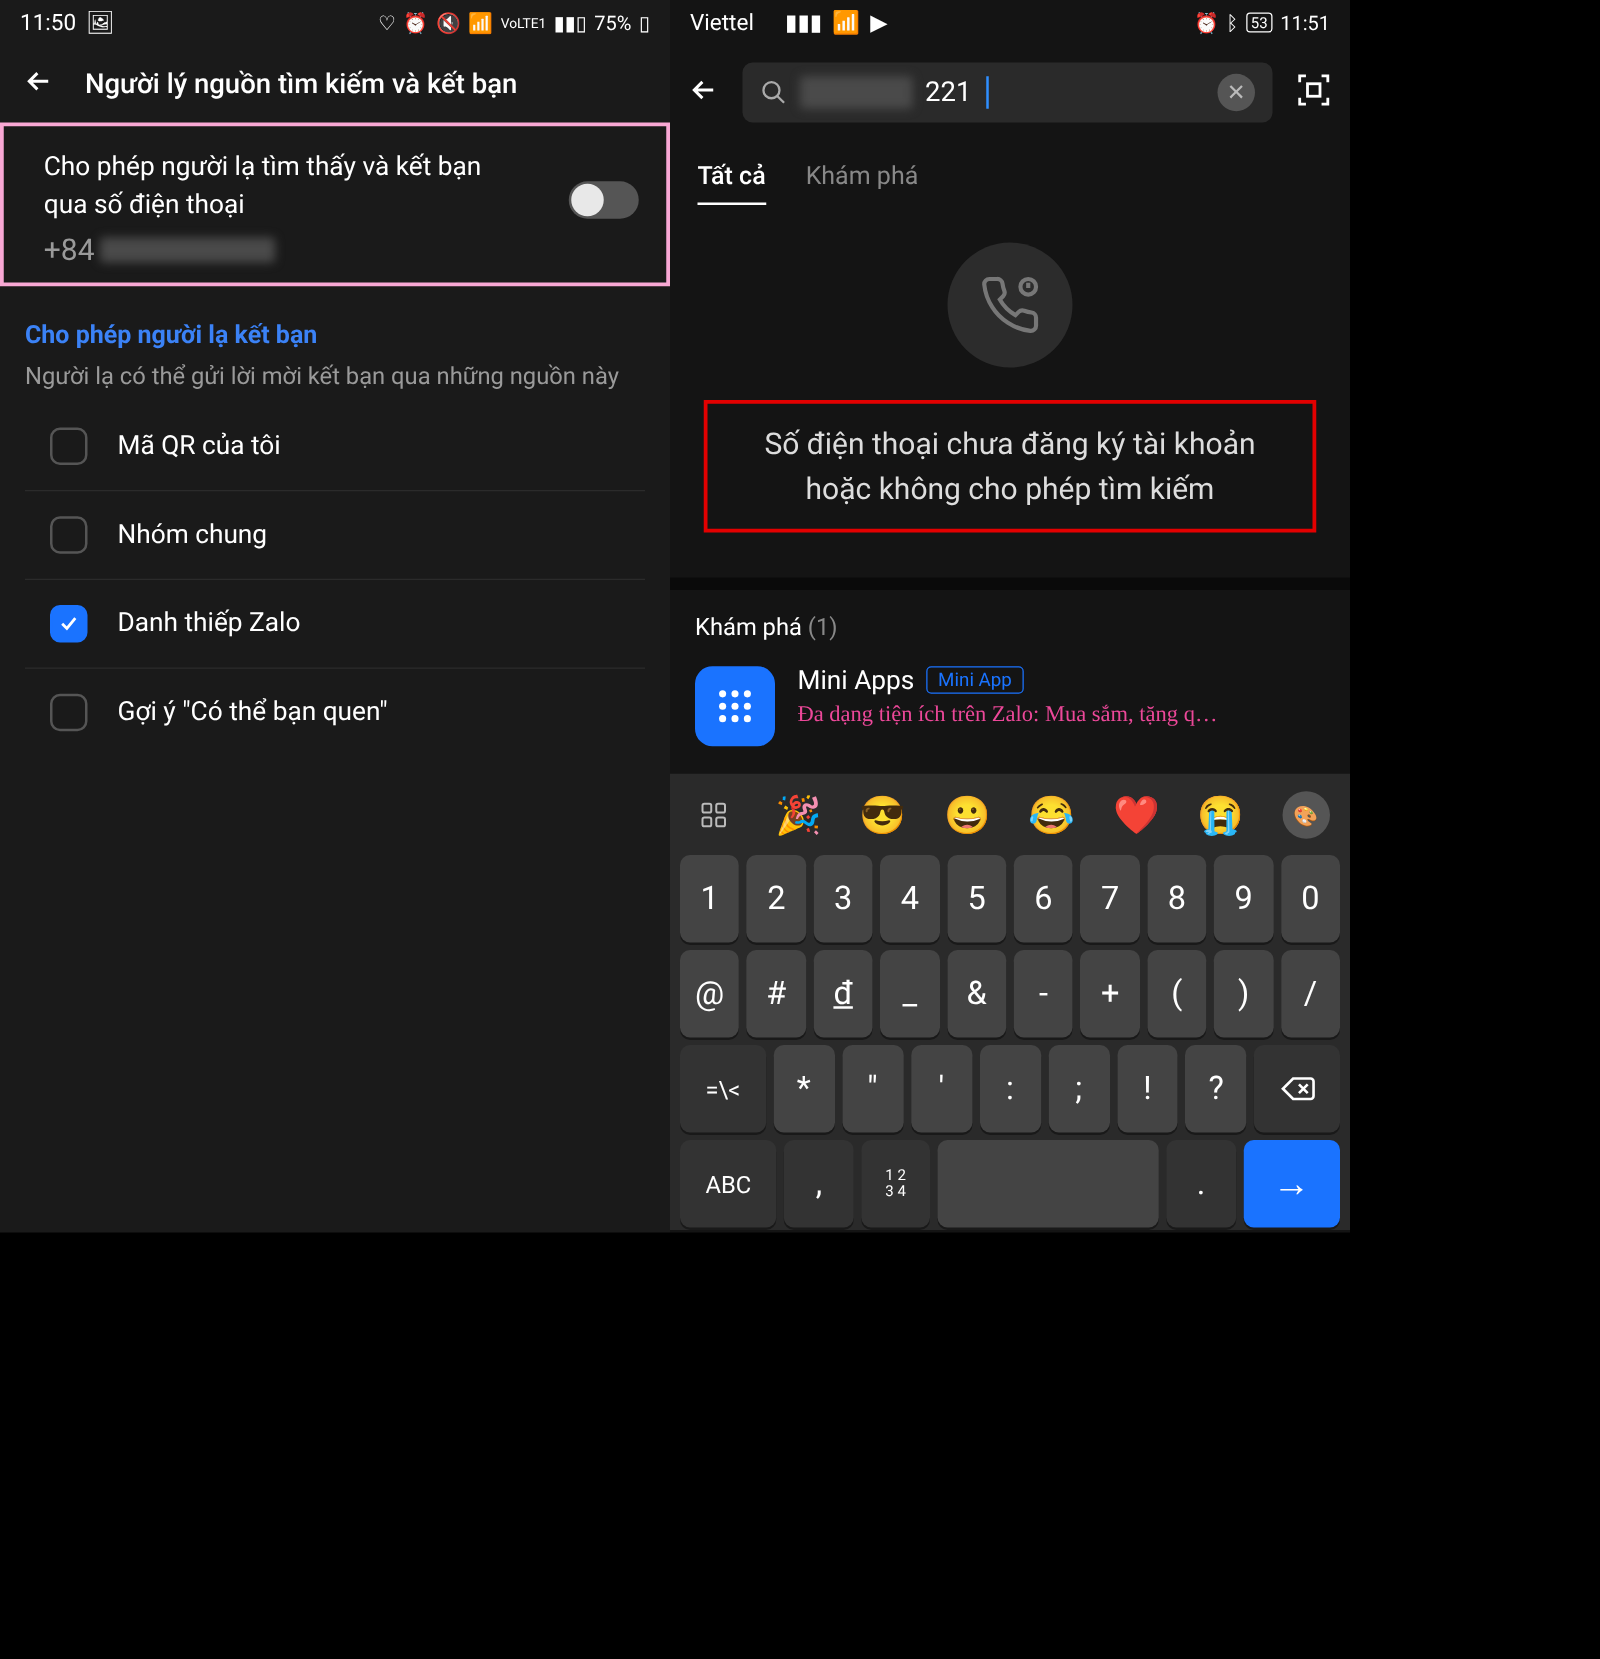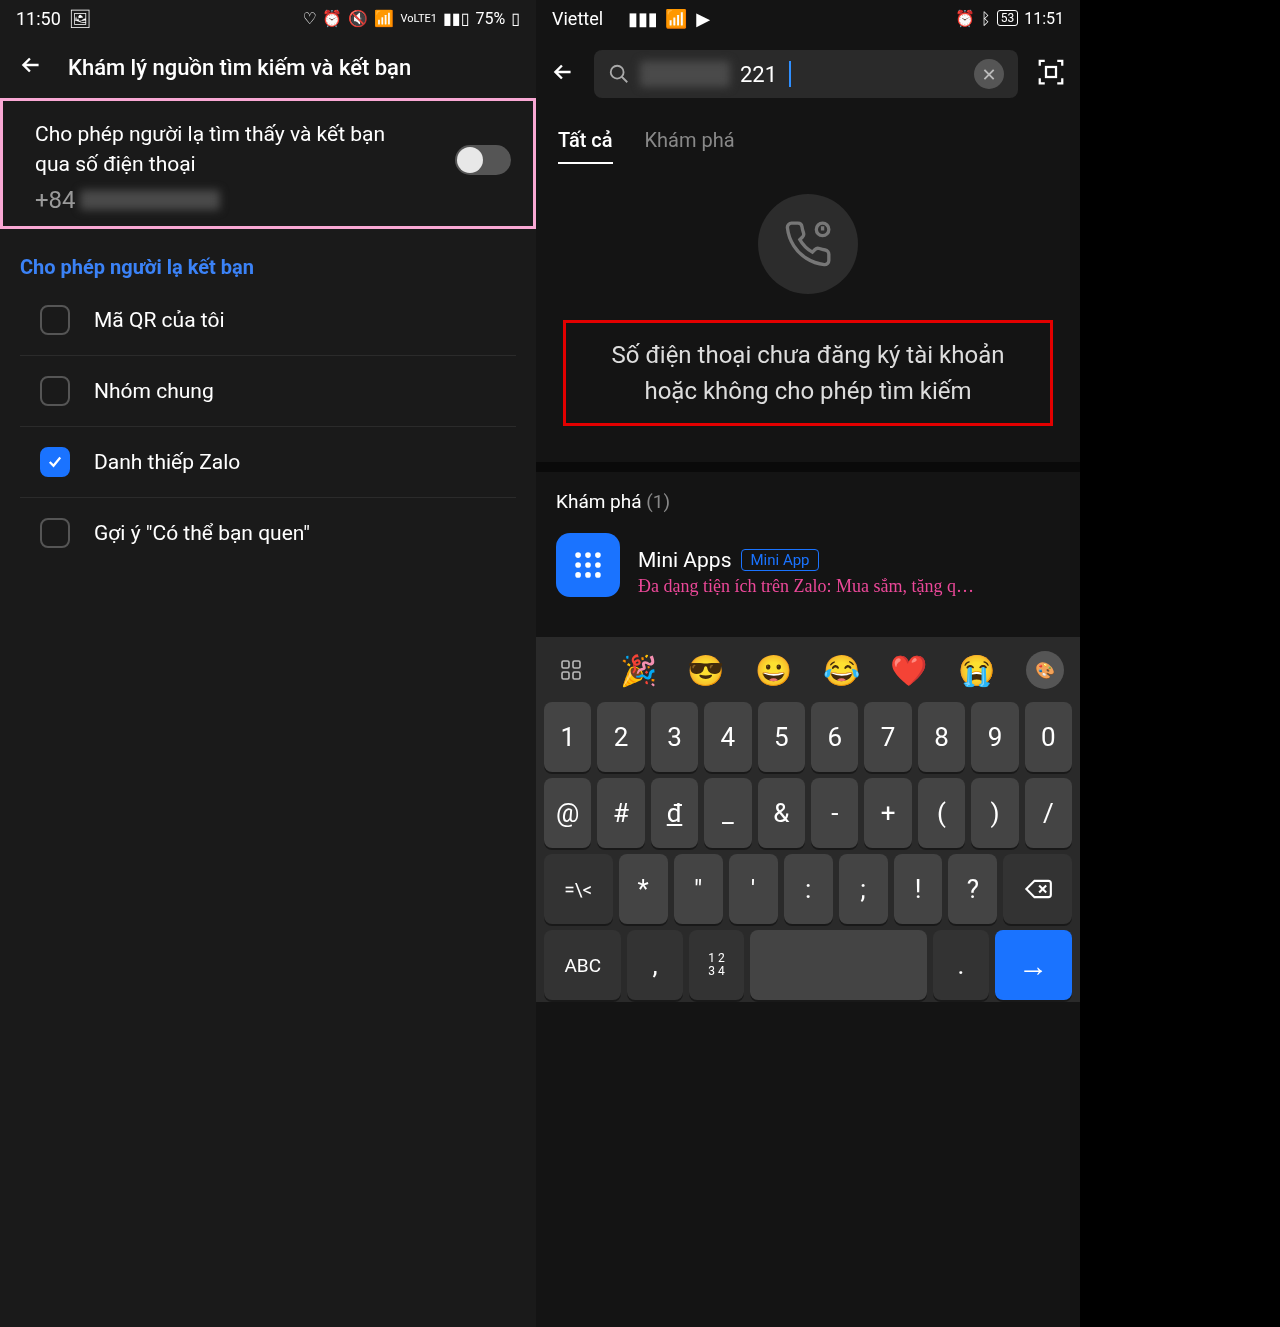--- a/index.html
+++ b/index.html
@@ -1,17 +1,17 @@
 <!DOCTYPE html>
 <html><head>
 <meta charset="utf-8">
 <style>
 * { margin:0; padding:0; box-sizing:border-box; font-family:-apple-system,Roboto,Arial,sans-serif; -webkit-font-smoothing:antialiased; }
 body { background:#000; width:1280px; height:1327px; display:flex; overflow:hidden; }
-.phone { height:1327px; background:#111; color:#fff; position:relative; }
+.phone { height:986px; background:#111; color:#fff; position:relative; }
 .left { width:536px; background:#1a1a1a; }
 .right { width:544px; background:#141414; margin-left:0; }
 
 
 .status { height:36px; display:flex; justify-content:space-between; align-items:center; padding:0 16px; font-size:18px; }
 .status .r { display:flex; align-items:center; gap:6px; font-size:16px; }
 .status .l { display:flex; align-items:center; gap:8px; }
 .batt-box { border:1.5px solid #fff; border-radius:3px; padding:0 3px; font-size:12px; line-height:14px; }
 
 
@@ -59,21 +59,21 @@
 .result { padding:30px 0 36px 0; display:flex; flex-direction:column; align-items:center; background:#141414; }
 .res-ico { width:100px; height:100px; border-radius:50%; background:#2c2c2c; display:flex; align-items:center; justify-content:center; margin-bottom:26px; }
 .res-msg { text-align:center; font-size:24px; line-height:1.5; color:#ddd; padding:0 30px; }
 .redbox2 { border:3px solid #e30000; padding:14px 16px; margin:0 8px; }
 
 .divider { height:10px; background:#0a0a0a; }
 
 
 .disc-head { padding:18px 20px 6px 20px; font-size:19px; }
 .disc-head .cnt { color:#888; }
-.disc-item { display:flex; align-items:flex-end; gap:18px; padding:14px 20px 40px 20px; }
+.disc-item { display:flex; align-items:flex-start; gap:18px; padding:14px 20px 22px 20px; }
 .disc-ico { width:64px; height:64px; background:#1a73ff; border-radius:14px; display:flex; align-items:center; justify-content:center; }
 .disc-body .t { font-size:21px; }
 .disc-body .badge { display:inline-block; border:1px solid #1a73ff; color:#1a73ff; font-size:15px; padding:1px 8px; border-radius:4px; margin-left:10px; vertical-align:2px; }
 .disc-body .d { color:#ec4899; font-size:18px; margin-top:4px;font-family:Liberation Serif, serif; }
 
 
 .kbd { background:#2a2a2a; padding:8px 4px 0 4px; }
 .emoji-row { display:flex; justify-content:space-between; padding:6px 12px 10px 12px; align-items:center; }
 .emoji-row .em { font-size:30px; }
 .emoji-row .grid-ico, .emoji-row .pal-ico { width:38px; height:38px; border-radius:50%; display:flex; align-items:center; justify-content:center; }
@@ -109,32 +109,33 @@
         <span>▯</span>
       </span>
   </div>
 
   <div class="hdr">
     <span>
       <svg width="26" height="26" viewBox="0 0 24 24" fill="none" stroke="#fff" stroke-width="2.2">
           <path d="M19 12H5M11 18l-6-6 6-6"></path>
         </svg>
     </span>
-    <span class="title">Khám lý nguồn tìm kiếm và kết bạn</span>
+    <span class="title">Người lý nguồn tìm kiếm và kết bạn</span>
   </div>
 
   <div class="redbox">
     <div class="toggle-row">
       <div class="txt">Cho phép người lạ tìm thấy và kết bạn qua số điện thoại</div>
       <div class="sub"><span>+84</span><span class="blur" style="width:140px;height:20px;vertical-align:-2px;margin-left:4px"></span></div>
       <div class="toggle"></div>
     </div>
   </div>
 
   <div class="sec-head">Cho phép người lạ kết bạn</div>
+  <div class="sec-sub">Người lạ có thể gửi lời mời kết bạn qua những nguồn này</div>
 
   <div class="opts">
     <div class="opt">
       <span class="cb"></span>
       <span class="lbl">Mã QR của tôi</span>
     </div>
     <div class="opt">
       <span class="cb"></span>
       <span class="lbl">Nhóm chung</span>
     </div>

